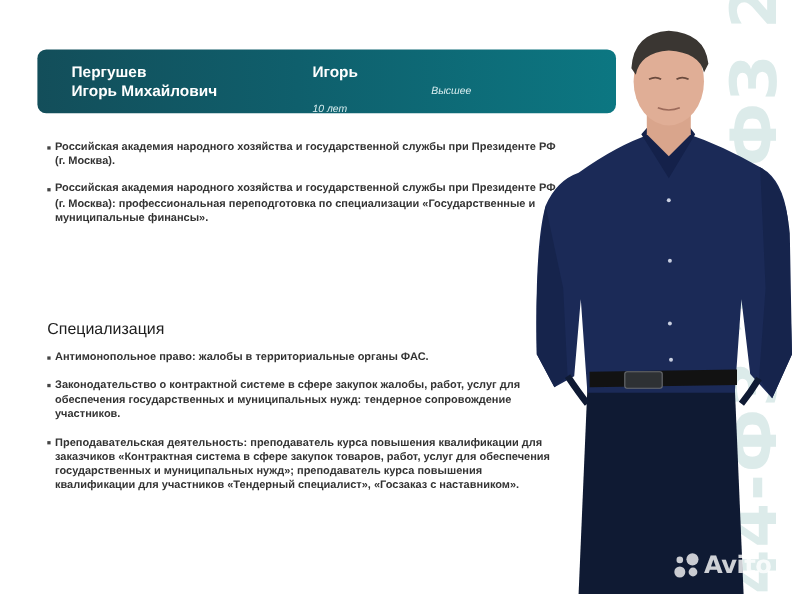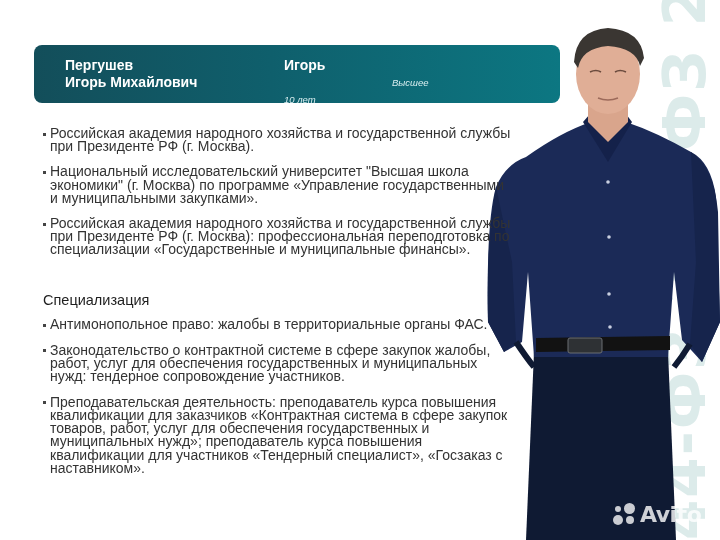--- a/index.html
+++ b/index.html
@@ -26,21 +26,21 @@
     }
     .hb-name { position: absolute; left: 31px; top: 12px; color: #ffffff; font-weight: bold; font-size: 14px; line-height: 17px; }
     .hb-col { position: absolute; top: 12px; color: #ffffff; }
     .hb-col .label { font-weight: bold; font-size: 14px; line-height: 17px; }
     .hb-col .value { font-size: 9.5px; line-height: 12px; margin-top: 20px; color: #d9eef0; font-style: italic; }
     .hb-stazh { left: 250px; }
     .hb-edu { left: 358px; }
 
     .content { position: absolute; left: 43px; top: 0; width: 470px; z-index: 3; }
     .bullet-list { list-style: none; }
-    .bullet-item { position: relative; padding-left: 7px; font-size: 14px; line-height: 13.2px; color: #333; }
+    .bullet-item { position: relative; padding-left: 7px; font-size: 10px; line-height: 13.2px; color: #333; font-weight: bold; }
     .bullet-item::before {
       content: ""; position: absolute; left: 0; top: 5.5px; width: 3px; height: 3px; background: #444;
     }
     .edu-list { position: absolute; top: 127px; }
     .edu-list .bullet-item { margin-bottom: 12px; }
     .section-title { position: absolute; top: 292px; font-size: 14.5px; font-weight: normal; color: #1e1e1e; }
     .spec-list { position: absolute; top: 318px; }
     .spec-list .bullet-item { margin-bottom: 12.5px; }
 
     .photo { position: absolute; left: 486px; top: 22px; width: 234px; height: 518px; z-index: 2; }
@@ -67,21 +67,20 @@
     <div class="value">10 лет</div>
   </div>
   <div class="hb-col hb-edu">
     <div class="value">Высшее</div>
   </div>
 </div>
 
 <div class="content">
   <ul class="bullet-list edu-list">
     <li class="bullet-item">Российская академия народного хозяйства и государственной службы при Президенте РФ (г. Москва).</li>
-    <li class="bullet-item">Национальный исследовательский университет "Высшая школа экономики" (г. Москва) по программе «Управление государственными и муниципальными закупками».</li>
     <li class="bullet-item">Российская академия народного хозяйства и государственной службы при Президенте РФ (г. Москва): профессиональная переподготовка по специализации «Государственные и муниципальные финансы».</li>
   </ul>
 
   <h2 class="section-title">Специализация</h2>
 
   <ul class="bullet-list spec-list">
     <li class="bullet-item">Антимонопольное право: жалобы в территориальные органы ФАС.</li>
     <li class="bullet-item">Законодательство о контрактной системе в сфере закупок жалобы, работ, услуг для обеспечения государственных и муниципальных нужд: тендерное сопровождение участников.</li>
     <li class="bullet-item">Преподавательская деятельность: преподаватель курса повышения квалификации для заказчиков «Контрактная система в сфере закупок товаров, работ, услуг для обеспечения государственных и муниципальных нужд»; преподаватель курса повышения квалификации для участников «Тендерный специалист», «Госзаказ с наставником».</li>
   </ul>

